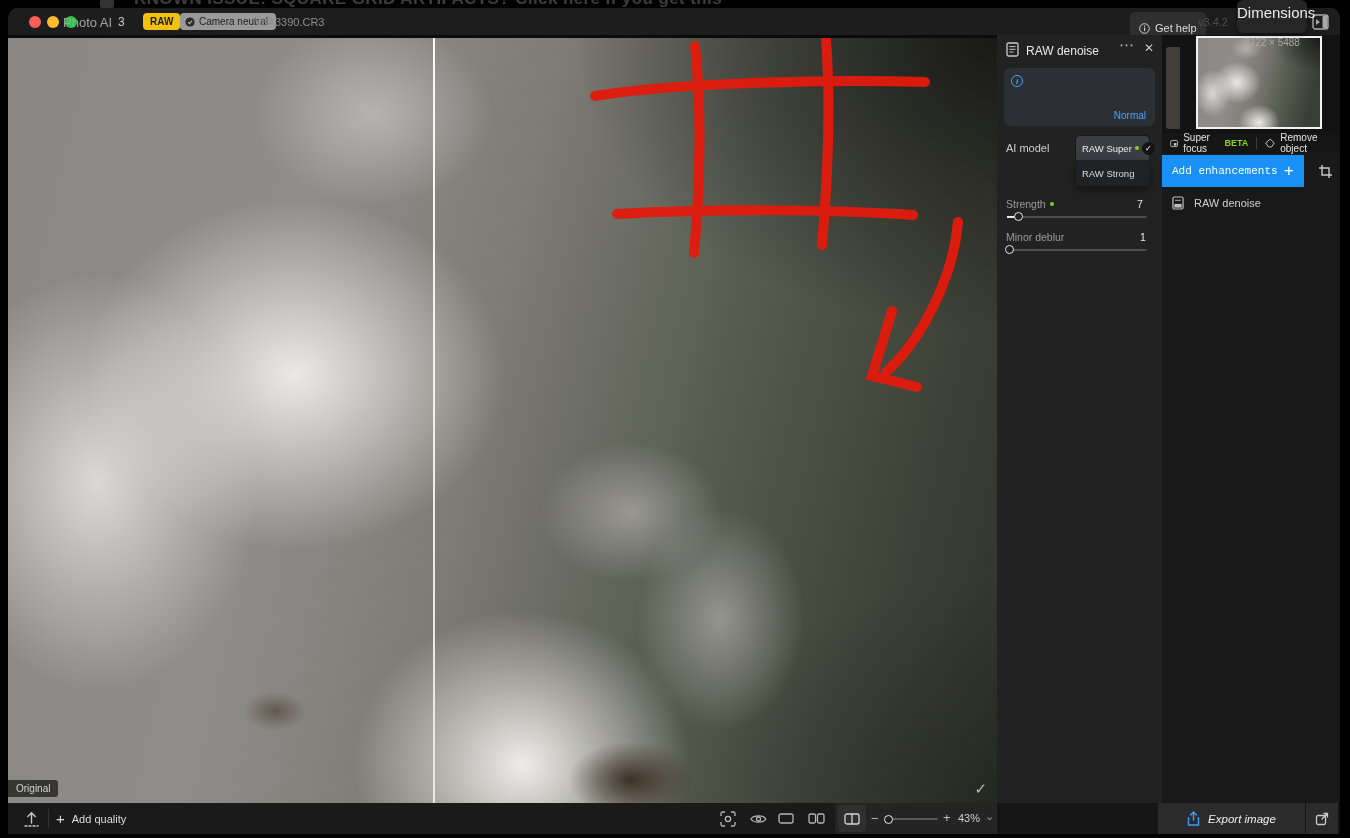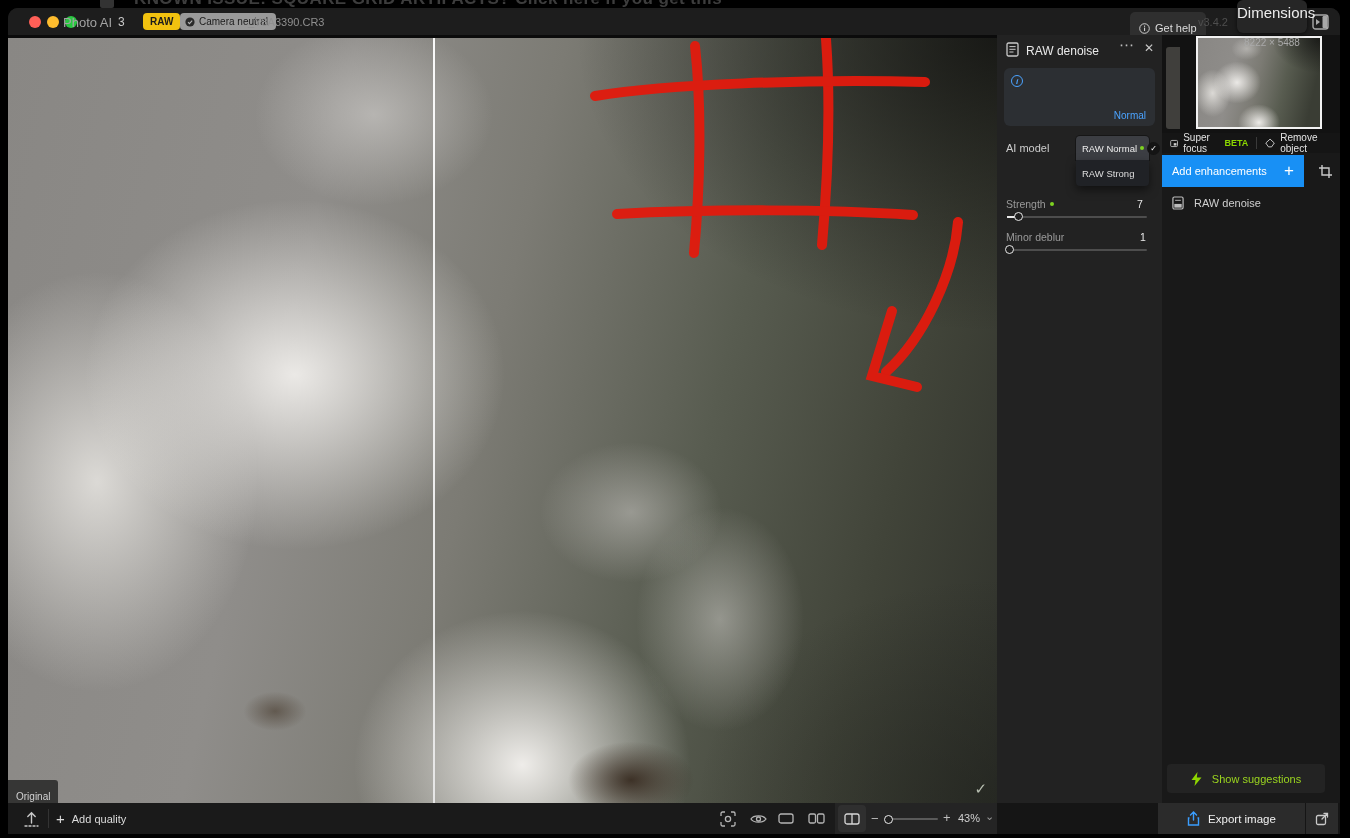--- a/index.html
+++ b/index.html
@@ -47,21 +47,21 @@
       radial-gradient(230px 300px at 9% 58%, rgba(228,226,222,.9), rgba(228,226,222,0) 70%),
       radial-gradient(170px 130px at 37% 10%, rgba(205,203,200,.65), rgba(205,203,200,0) 70%),
       radial-gradient(240px 220px at 52% 95%, rgba(243,241,238,.97), rgba(243,241,238,0) 70%),
       radial-gradient(130px 100px at 63% 62%, rgba(198,196,192,.55), rgba(198,196,192,0) 70%),
       radial-gradient(120px 160px at 72% 76%, rgba(215,213,209,.5), rgba(215,213,209,0) 70%),
       radial-gradient(600px 420px at 100% 0%, rgba(14,14,13,.8), rgba(14,14,13,0) 70%),
       radial-gradient(400px 300px at 100% 100%, rgba(30,32,27,.55), rgba(30,32,27,0) 75%),
       linear-gradient(103deg, #898784 0%, #8f8d8a 30%, #7c7b74 48%, #585c50 68%, #414439 85%, #2f312b 100%);
   }
   .split-line { left:425px; top:0; width:2px; height:768px; background:linear-gradient(#ffffff,#e9e9e9); opacity:.95; }
-  .original-badge { left:0; top:742px; padding:11px 8px; background:rgba(32,32,32,.8); border-radius:0 3px 3px 0;
+  .original-badge { left:0; top:742px; padding:3px 8px; background:rgba(32,32,32,.8); border-radius:0 3px 3px 0;
     font-size:10px; color:#d2d2d2; }
   .canvas-check { right:10px; top:742px; color:#b9c0b2; font-size:15px; }
   .annotations { position:absolute; inset:0; pointer-events:none; }
 
   
   .settings { left:997px; top:35px; width:165px; height:768px; background:#222222; }
   .sp-head-icon { left:9px; top:7px; }
   .sp-title { left:29px; top:9px; font-size:12px; color:#e9e9e9; }
   .sp-more { left:122px; top:1px; font-size:15px; color:#bdbdbd; letter-spacing:1px; }
   .sp-close { left:147px; top:6px; font-size:12px; color:#c9c9c9; }
@@ -104,21 +104,21 @@
       radial-gradient(30px 26px at 50% 95%, rgba(243,241,238,.95), rgba(243,241,238,0) 70%),
       radial-gradient(22px 16px at 40% 12%, rgba(205,203,200,.6), rgba(205,203,200,0) 70%),
       radial-gradient(70px 50px at 100% 0%, rgba(14,14,13,.75), rgba(14,14,13,0) 70%),
       linear-gradient(103deg, #898784 0%, #8f8d8a 30%, #7c7b74 48%, #585c50 68%, #3a3d34 90%);
   }
   .mode-tabs { left:0; top:98px; width:178px; height:20px; background:#151515; display:flex; align-items:center; }
   .mode-tab { display:flex; align-items:center; gap:5px; font-size:10px; color:#e3e3e3; padding:0 8px; height:100%; }
   .mode-tab .beta { color:#8bd600; font-weight:bold; font-size:9px; }
   .tab-div { width:1px; height:12px; background:#3a3a3a; }
   .add-enh { left:0; top:120px; width:142px; height:32px; background:#1890f5; display:flex; align-items:center;
-    padding:0 10px; font-size:11px; color:#fff; }
+    padding:0 10px; font-size:11px; color:#fff;font-family:Liberation Mono, monospace; }
   .add-enh .plus { margin-left:auto; font-size:17px; font-weight:300; color:#fff; }
   .crop-btn { left:148px; top:120px; width:30px; height:32px; display:flex; align-items:center; justify-content:center; }
   .enh-item { left:0; top:157px; width:178px; height:22px; display:flex; align-items:center; gap:10px; padding-left:10px; }
   .enh-item .lbl { font-size:11px; color:#cfcfcf; }
   .suggest-btn { left:5px; top:729px; width:158px; height:29px; background:#232323; border-radius:4px;
     display:flex; align-items:center; justify-content:center; gap:10px; }
   .suggest-btn .lbl { font-size:11px; color:#9bd51f; }
 
   
   .bottombar { left:8px; top:803px; width:1332px; height:31px; background:#1a1a1a; }
@@ -134,21 +134,21 @@
     display:flex; align-items:center; justify-content:center; }
   .z-minus { left:36px; top:8px; font-size:13px; color:#bdbdbd; }
   .z-track { left:50px; top:15px; width:53px; height:2px; background:#5a5a5a; border-radius:1px; }
   .z-knob { left:-1px; top:-3.5px; width:9px; height:9px; border-radius:50%; background:#1e1e1e; border:1.5px solid #ededed; position:absolute; }
   .z-plus { left:108px; top:7px; font-size:13px; color:#bdbdbd; }
   .z-pct { left:123px; top:9px; font-size:11px; color:#cfcfcf; }
   .z-chev { left:150px; top:7px; font-size:11px; color:#9a9a9a; }
   .export-strip { left:989px; top:0; width:343px; height:31px; background:#151515; }
   .export-btn { left:161px; top:0; width:147px; height:31px; background:#2b2b2b; display:flex; align-items:center;
     justify-content:center; gap:8px; }
-  .export-btn .lbl { font-size:11.5px; color:#f0f0f0; }
+  .export-btn .lbl { font-size:11.5px; color:#f0f0f0;font-style:italic; }
   .export-settings { left:309px; top:0; width:32px; height:31px; background:#2b2b2b; display:flex; align-items:center; justify-content:center; }
 
   svg { display:block; }
 </style>
 </head>
 <body>
 
 <div class="stage">
 
   <div class="abs bg-heading">
@@ -226,21 +226,21 @@
     <span class="abs sp-more">⋯</span>
     <span class="abs sp-close">✕</span>
 
     <div class="abs info-box">
       <span class="info-i">i</span>
       <span class="info-dismiss">Normal</span>
     </div>
 
     <span class="abs ai-label">AI model</span>
     <div class="abs dd-sel">
-      <span class="dd-sel-label">RAW Normal</span>
+      <span class="dd-sel-label">RAW Super</span>
       <span class="gdot"></span>
       <span class="dd-check">✓</span>
     </div>
     <div class="abs dd-menu">
       <span class="dd-opt">RAW Strong</span>
     </div>
 
     <span class="abs srow1-label">
       <span class="slider-label">Strength</span>
       <span class="gdot"></span>
@@ -298,26 +298,20 @@
 
     <div class="abs enh-item">
       <svg width="12" height="14" viewBox="0 0 13 15">
         <rect x="1" y="1" width="11" height="13" rx="1.5" fill="none" stroke="#bdbdbd" stroke-width="1.3"></rect>
         <line x1="3.4" y1="4.6" x2="9.6" y2="4.6" stroke="#bdbdbd" stroke-width="1"></line>
         <rect x="2.5" y="8.5" width="8" height="4" fill="#bdbdbd"></rect>
       </svg>
       <span class="lbl">RAW denoise</span>
     </div>
 
-    <div class="abs suggest-btn">
-      <svg width="11" height="14" viewBox="0 0 11 14">
-        <path d="M6.5 0 L0.5 8 H4.5 L3.5 14 L10.5 5.5 H5.8 Z" fill="#8ed500"></path>
-      </svg>
-      <span class="lbl">Show suggestions</span>
-    </div>
   </div>
 
   <div class="abs bottombar">
     <span class="abs bb-upload">
       <svg width="15" height="16" viewBox="0 0 15 16">
         <path d="M7.5 12 V2 M3.8 5.5 L7.5 1.8 L11.2 5.5" fill="none" stroke="#c9c9c9" stroke-width="1.4" stroke-linecap="round"></path>
         <g stroke="#c9c9c9" stroke-width="1.4" stroke-linecap="round">
           <line x1="1" y1="15" x2="3" y2="15"></line>
             <line x1="5" y1="15" x2="7" y2="15"></line>
           <line x1="9" y1="15" x2="11" y2="15"></line>

